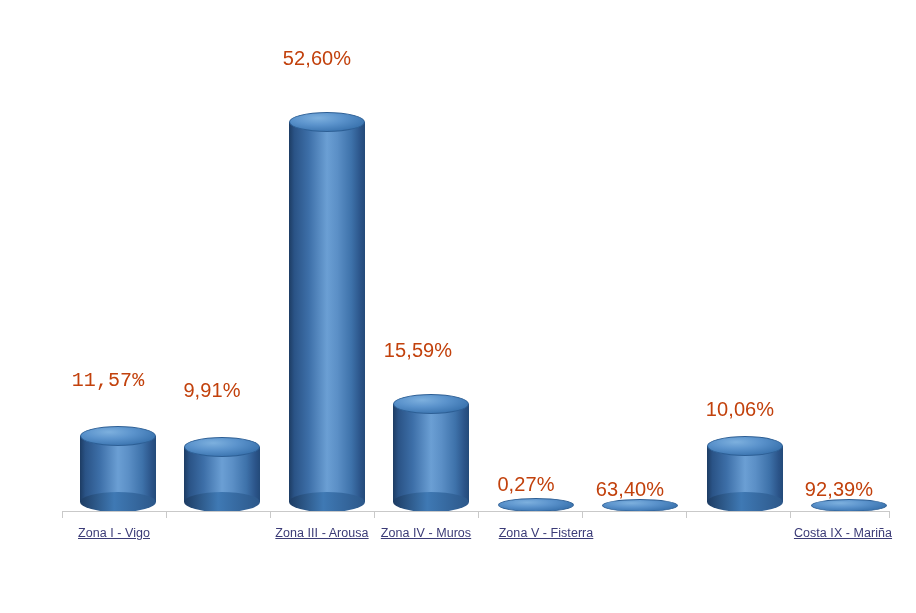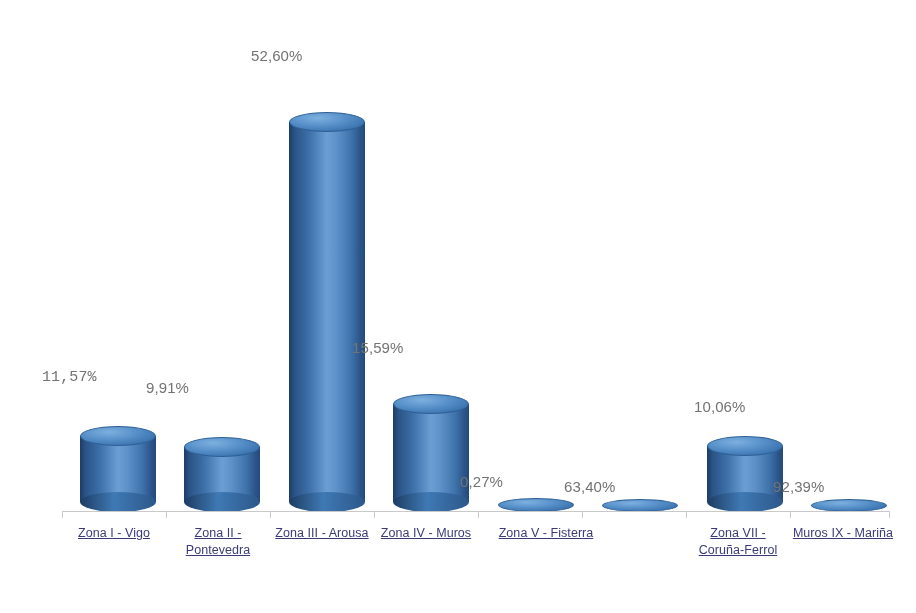--- a/index.html
+++ b/index.html
@@ -89,22 +89,23 @@
     position: absolute;
     left: 0;
     right: 0;
     border-radius: 50%;
     background: linear-gradient(to right, #1d3c63 0%, #3f79b4 45%, #2c5789 100%);
   }
 
   
   .data-label {
     position: absolute;
-    font-size: 15px;
-    color: #737373;
+    text-align: center;
+    font-size: 20px;
+    color: #c2410c;
     white-space: nowrap;
     letter-spacing: 0.1px;
   }
 
   
   .cat-label {
     position: absolute;
     top: 525px;
     text-align: center;
     font-size: 12.5px;
@@ -167,57 +168,49 @@
     </div>
 
   </div>
 
   <div class="data-label" style="left:42px;  top:369px; width:132px;font-family:Liberation Mono, monospace;">11,57%</div>
   <div class="data-label" style="left:146px; top:379px; width:132px;">9,91%</div>
   <div class="data-label" style="left:251px; top:47px;  width:132px;">52,60%</div>
   <div class="data-label" style="left:352px; top:339px; width:132px;">15,59%</div>
   <div class="data-label" style="left:460px; top:473px; width:132px;">0,27%</div>
   <div class="data-label" style="left:564px; top:478px; width:132px;">63,40%</div>
-  <div class="data-label" style="left:694px; top:398px; width:132px;">10,06%</div>
+  <div class="data-label" style="left:674px; top:398px; width:132px;">10,06%</div>
   <div class="data-label" style="left:773px; top:478px; width:132px;">92,39%</div>
 
   <div id="category-axis"></div>
 
   <div class="axis-tick" style="left:62px;"></div>
   <div class="axis-tick" style="left:166px;"></div>
   <div class="axis-tick" style="left:270px;"></div>
   <div class="axis-tick" style="left:374px;"></div>
   <div class="axis-tick" style="left:478px;"></div>
   <div class="axis-tick" style="left:582px;"></div>
   <div class="axis-tick" style="left:686px;"></div>
   <div class="axis-tick" style="left:790px;"></div>
   <div class="axis-tick" style="left:889px;"></div>
 
   <div class="cat-label" style="left:62px; width:104px;">
     <div>Zona I - Vigo</div>
     <div></div>
   </div>
-  <div class="cat-label" style="left:166px; width:104px;">
-    <div>Zona II -</div>
-    <div>Pontevedra</div>
-  </div>
   <div class="cat-label" style="left:266px; width:112px;">
     <div>Zona III - Arousa</div>
     <div></div>
   </div>
   <div class="cat-label" style="left:372px; width:108px;">
     <div>Zona IV - Muros</div>
     <div></div>
   </div>
   <div class="cat-label" style="left:492px; width:108px;">
     <div>Zona V - Fisterra</div>
     <div></div>
   </div>
-  <div class="cat-label" style="left:684px; width:108px;">
-    <div>Zona VII -</div>
-    <div>Coruña-Ferrol</div>
-  </div>
   <div class="cat-label" style="left:788px; width:110px;">
-    <div>Muros IX - Mariña</div>
+    <div>Costa IX - Mariña</div>
     <div></div>
   </div>
 
 </div>
 
 </body></html>

